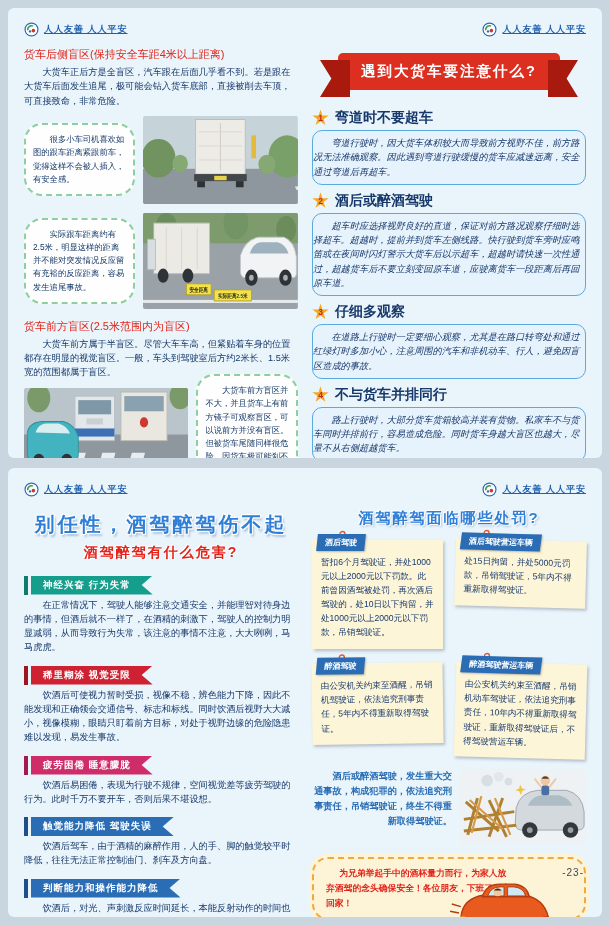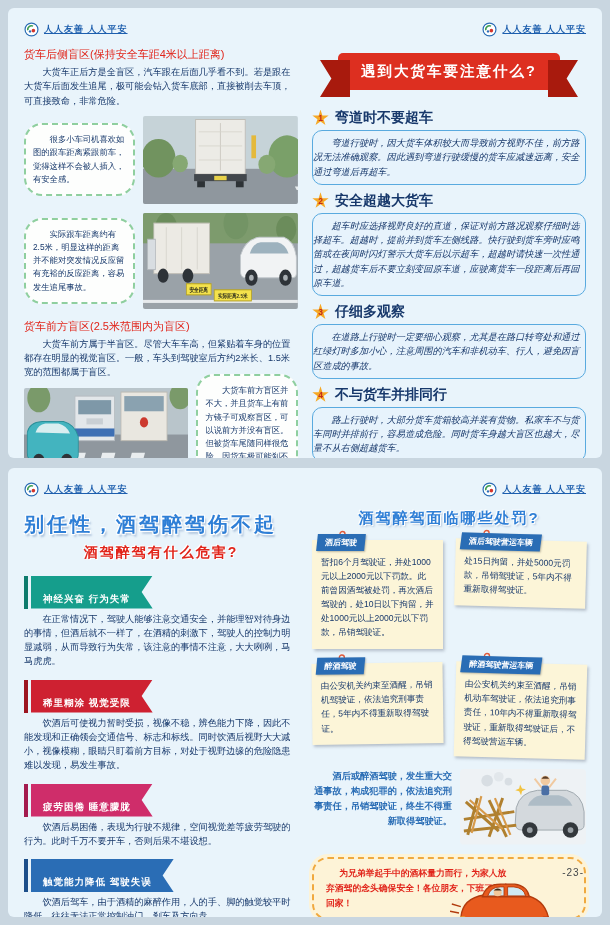--- a/index.html
+++ b/index.html
@@ -23,25 +23,25 @@
   .ribbon-wrap{margin:10px 26px 12px;position:relative;}
   .ribbon{position:relative;background:#dd2f20;color:#fff;text-align:center;font-size:14.5px;font-weight:bold;letter-spacing:2px;padding:9px 4px;border-radius:5px;z-index:1;}
   .ribbon::before,.ribbon::after{content:"";position:absolute;top:7px;width:30px;height:100%;background:#a81a0d;z-index:-1;}
   .ribbon::before{left:-18px;clip-path:polygon(0 0,100% 0,100% 100%,0 100%,38% 50%);}
   .ribbon::after{right:-18px;clip-path:polygon(0 0,100% 0,62% 50%,100% 100%,0 100%);}
   .item-head{display:flex;align-items:center;gap:6px;margin:7px 0 3px;}
   .star{width:17px;height:17px;background:#f6a824;clip-path:polygon(50% 0%,61% 35%,98% 35%,68% 57%,79% 91%,50% 70%,21% 91%,32% 57%,2% 35%,39% 35%);display:flex;align-items:center;justify-content:center;color:#c32a1c;font-size:8.5px;font-weight:bold;flex:0 0 auto;}
   .item-title{color:#17386b;font-size:14px;font-weight:bold;}
   .item-box{border:1.5px solid #59aadf;background:#e7f3fc;border-radius:10px;padding:5px 0;color:#17386b;font-size:9.2px;line-height:1.55;text-indent:2em;font-style:italic;}
   
-  .big-title{color:#2f7fd6;font-size:20px;font-weight:bold;letter-spacing:3px;margin:8px 0 6px;text-shadow:1px 1px 0 #fff,-1px 1px 0 #fff,1px -1px 0 #fff,-1px -1px 0 #fff,2px 3px 2px rgba(60,100,160,.35);}
+  .big-title{text-align:center;color:#2f7fd6;font-size:20px;font-weight:bold;letter-spacing:3px;margin:8px 0 6px;text-shadow:1px 1px 0 #fff,-1px 1px 0 #fff,1px -1px 0 #fff,-1px -1px 0 #fff,2px 3px 2px rgba(60,100,160,.35);}
   .sub-title{text-align:center;color:#e1251b;font-size:14px;font-weight:bold;letter-spacing:2px;margin:0 0 8px;text-shadow:1px 1px 0 #fff,-1px -1px 0 #fff;}
   .flag-row{display:flex;align-items:stretch;gap:3px;margin:6px 0 3px;}
   .flag-bar{width:4px;}
-  .flag{color:#fff;font-size:9.5px;font-weight:bold;letter-spacing:1px;padding:17px 22px 3px 12px;clip-path:polygon(0 0,100% 0,calc(100% - 11px) 50%,100% 100%,0 100%);}
+  .flag{color:#fff;font-size:9.5px;font-weight:bold;letter-spacing:1px;padding:3px 22px 3px 12px;clip-path:polygon(0 0,100% 0,calc(100% - 11px) 50%,100% 100%,0 100%);}
   .c-teal .flag{background:#159e8c;} .c-teal .flag-bar{background:#0e7b6d;}
   .c-red .flag{background:#ce2131;} .c-red .flag-bar{background:#9c1520;}
   .c-pink .flag{background:#cf2d6a;} .c-pink .flag-bar{background:#a31b4e;}
   .c-blue .flag{background:#2a6db5;} .c-blue .flag-bar{background:#1d4f8a;}
   
   .title23{text-align:center;color:#2f7fd6;font-size:15px;font-weight:bold;letter-spacing:2px;margin:6px 0 12px;text-shadow:1px 1px 0 #fff,-1px -1px 0 #fff,2px 2px 2px rgba(60,100,160,.3);}
   .cards{display:grid;grid-template-columns:1fr 1fr;gap:14px 12px;align-items:start;margin-bottom:8px;}
   .card{position:relative;background:#fcf5d8;box-shadow:1.5px 2px 3px rgba(80,90,110,.35);padding:15px 9px 9px;font-size:8.6px;color:#17386b;line-height:1.65;}
   .card .tag{position:absolute;top:-6px;left:5px;background:#2a6db5;color:#fff;font-size:8px;font-weight:bold;padding:2px 8px;transform:skewX(-6deg);box-shadow:1px 1px 2px rgba(0,0,0,.25);}
   .card .clip{position:absolute;top:-10px;left:26px;}
@@ -184,21 +184,21 @@
       </div>
 
       <div class="item-head">
         <span class="star">1</span>
         <span class="item-title">弯道时不要超车</span>
       </div>
       <div class="item-box">弯道行驶时，因大货车体积较大而导致前方视野不佳，前方路况无法准确观察。因此遇到弯道行驶缓慢的货车应减速远离，安全通过弯道后再超车。</div>
 
       <div class="item-head">
         <span class="star">2</span>
-        <span class="item-title">安全超越大货车</span>
+        <span class="item-title">酒后或醉酒驾驶</span>
       </div>
       <div class="item-box">超车时应选择视野良好的直道，保证对前方路况观察仔细时选择超车。超越时，提前并到货车左侧线路。快行驶到货车旁时应鸣笛或在夜间时闪灯警示大货车后以示超车，超越时请快速一次性通过，超越货车后不要立刻变回原车道，应驶离货车一段距离后再回原车道。</div>
 
       <div class="item-head">
         <span class="star">3</span>
         <span class="item-title">仔细多观察</span>
       </div>
       <div class="item-box">在道路上行驶时一定要细心观察，尤其是在路口转弯处和通过红绿灯时多加小心，注意周围的汽车和非机动车、行人，避免因盲区造成的事故。</div>
 
       <div class="item-head">

